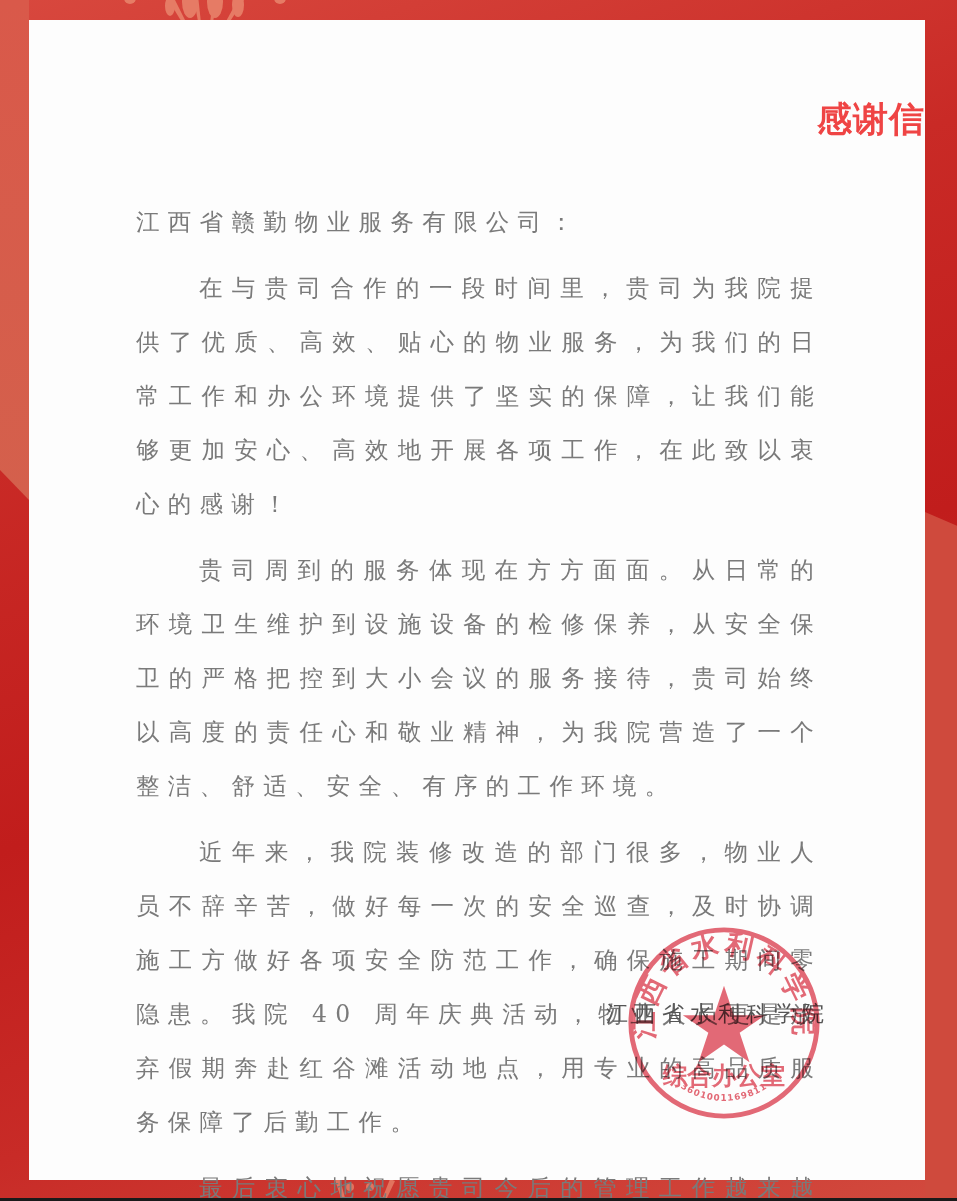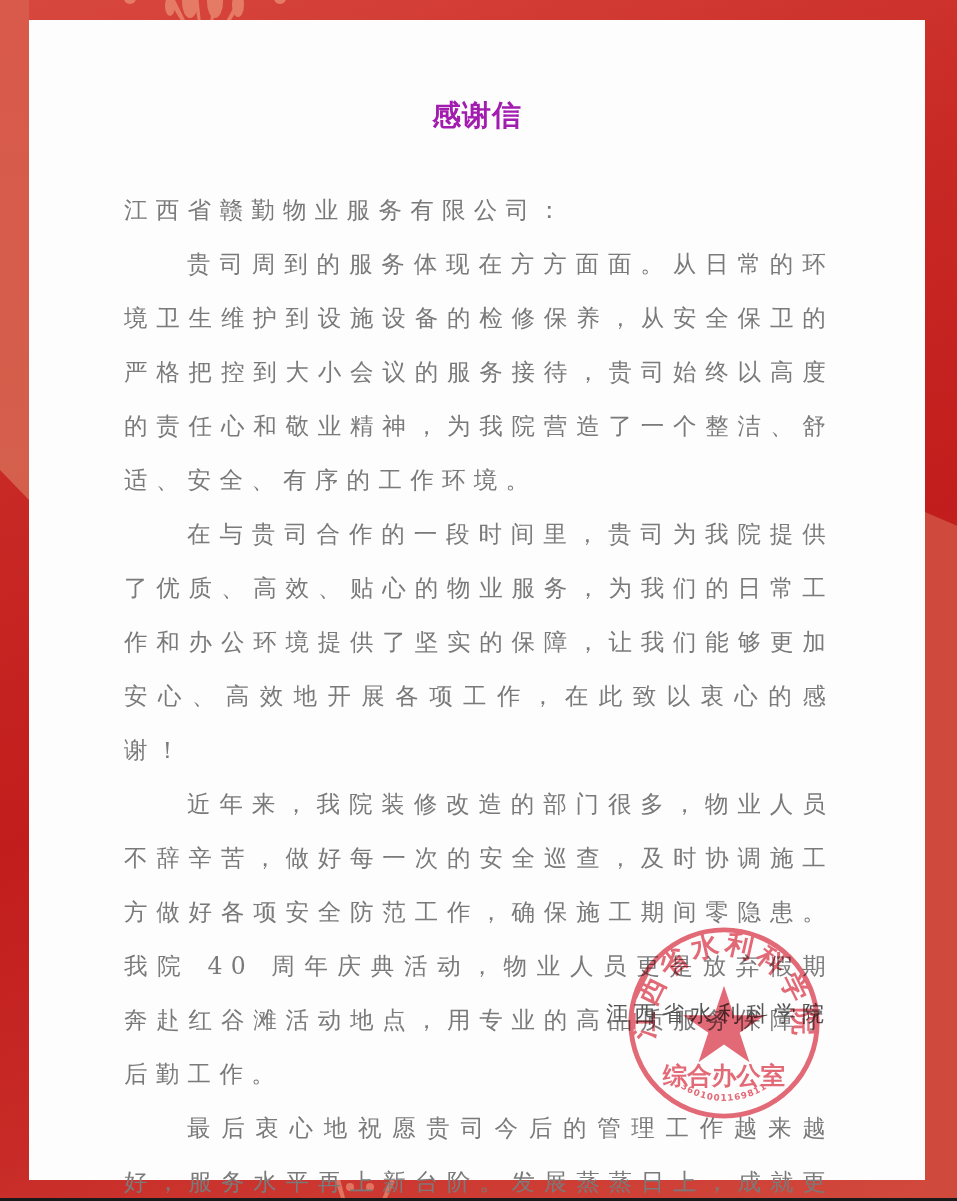--- a/index.html
+++ b/index.html
@@ -15,31 +15,31 @@
     background: linear-gradient(180deg, #d9594a, #d4604c); clip-path: polygon(0 0, 100% 0, 100% 100%, 0 94%); }
   .bg-panel-right { position: absolute; right: 0; top: 512px; width: 32px; height: 689px;
     background: #cf4a3d; clip-path: polygon(0 0, 100% 2%, 100% 100%, 0 100%); }
   .bottom-bar { position: absolute; left: 0; right: 0; bottom: 0; height: 3px; background: #1a1a1a; }
 
   .paper {
     position: absolute; left: 29px; top: 20px; width: 896px; height: 1160px;
     background: #fdfdfd;
   }
   .title {
-    position: absolute; left: 0; right: 0; top: 76px; text-align: center;
+    position: absolute; left: 0; right: 0; top: 76px; text-align: right;
     font-family: "DejaVu Serif", "Liberation Serif", serif;
-    font-size: 29px; font-weight: bold; color: #a21caf; letter-spacing: 1px;
+    font-size: 35px; font-weight: bold; color: #ef4444; letter-spacing: 1px;
   }
   .body-text {
     position: absolute; left: 95px; top: 163px; width: 710px;
     font-family: "DejaVu Serif", "Liberation Serif", serif;
     font-size: 23.5px; line-height: 54px; color: #7a7a7a; letter-spacing: 8.3px;
     text-align: justify;
   }
-  .body-text p { margin: 0; }
+  .body-text p { margin: 12px; }
   .body-text .indent { text-indent: 63px; }
   .salutation { margin: 0; }
 
   .signature {
     position: absolute; right: 95px; top: 970px;
     font-family: "DejaVu Serif", "Liberation Serif", serif;
     font-size: 22px; color: #555; letter-spacing: 6px; text-align: right; line-height: 48px;
     z-index: 2;
   }
   .seal {
@@ -78,22 +78,22 @@
     <circle cx="60" cy="40" r="3"></circle>
     <circle cx="140" cy="40" r="3"></circle>
   </g>
 </svg>
 
 <div class="paper">
   <div class="title">感谢信</div>
 
   <div class="body-text">
     <p class="salutation">江西省赣勤物业服务有限公司：</p>
+    <p class="indent">在与贵司合作的一段时间里，贵司为我院提供了优质、高效、贴心的物业服务，为我们的日常工作和办公环境提供了坚实的保障，让我们能够更加安心、高效地开展各项工作，在此致以衷心的感谢！</p>
     <p class="indent">贵司周到的服务体现在方方面面。从日常的环境卫生维护到设施设备的检修保养，从安全保卫的严格把控到大小会议的服务接待，贵司始终以高度的责任心和敬业精神，为我院营造了一个整洁、舒适、安全、有序的工作环境。</p>
-    <p class="indent">在与贵司合作的一段时间里，贵司为我院提供了优质、高效、贴心的物业服务，为我们的日常工作和办公环境提供了坚实的保障，让我们能够更加安心、高效地开展各项工作，在此致以衷心的感谢！</p>
     <p class="indent">近年来，我院装修改造的部门很多，物业人员不辞辛苦，做好每一次的安全巡查，及时协调施工方做好各项安全防范工作，确保施工期间零隐患。我院 40 周年庆典活动，物业人员更是放弃假期奔赴红谷滩活动地点，用专业的高品质服务保障了后勤工作。</p>
     <p class="indent">最后衷心地祝愿贵司今后的管理工作越来越好，服务水平再上新台阶。发展蒸蒸日上，成就更加辉煌！</p>
   </div>
 
   <div class="signature">
     <div>江西省水利科学院</div>
   </div>
 
   <svg class="seal" viewBox="0 0 200 200">
     <defs>

